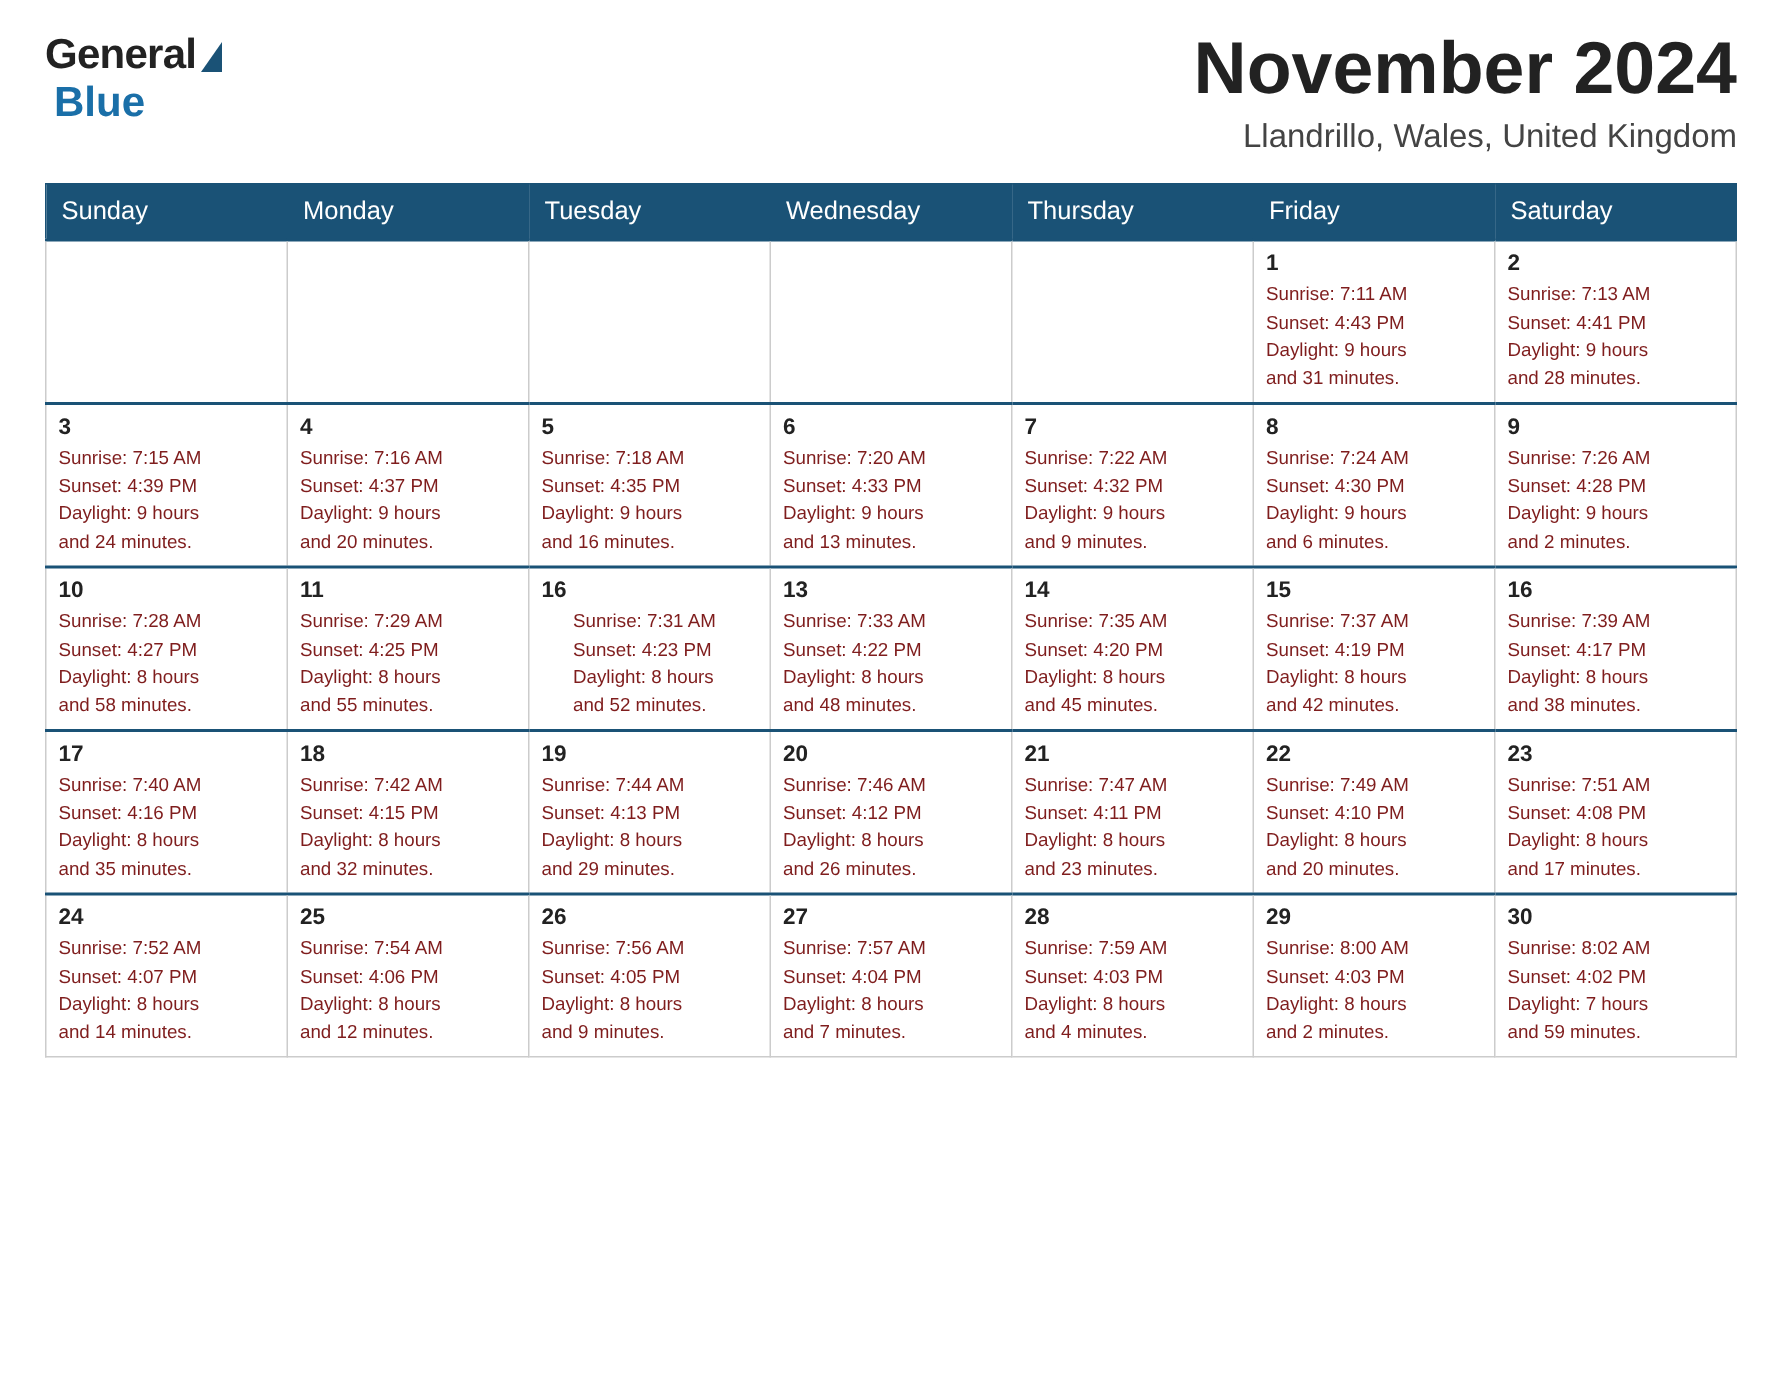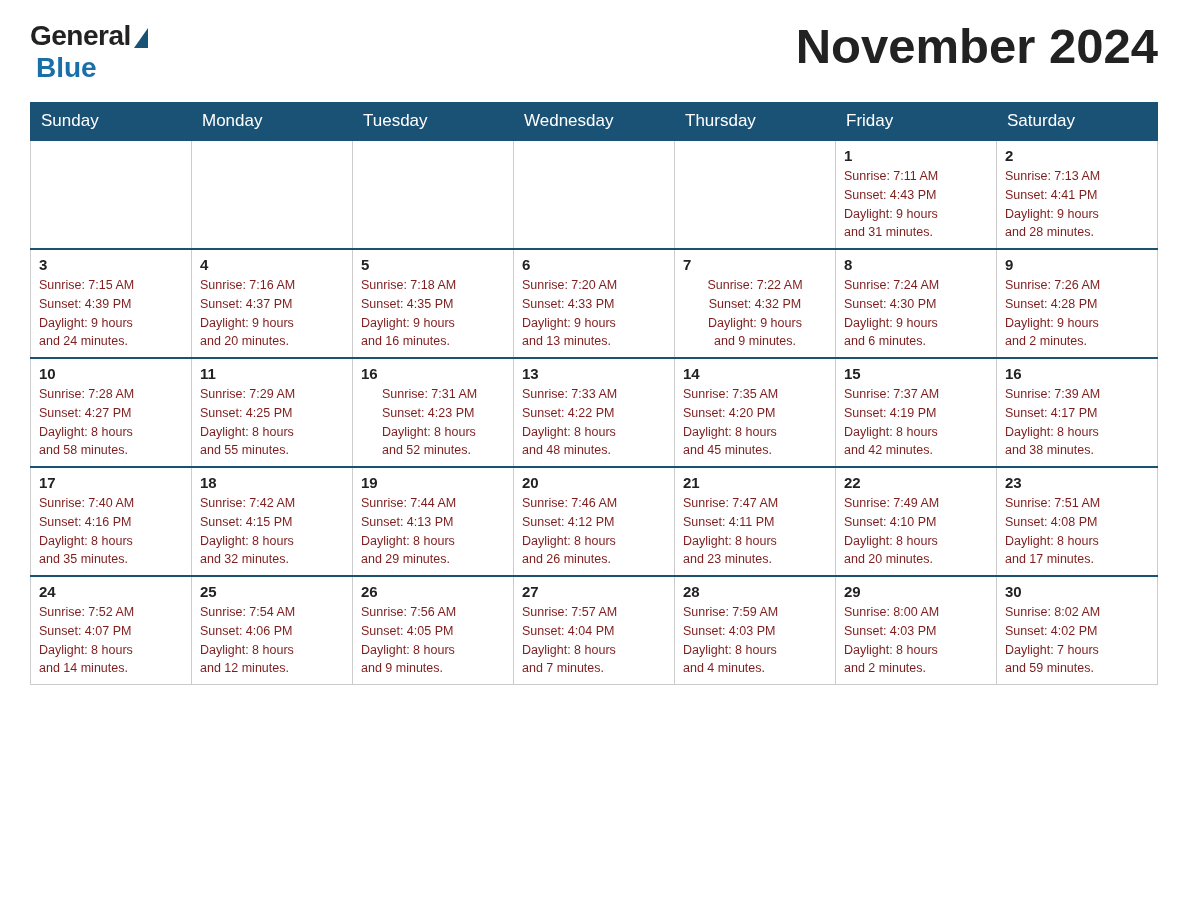--- a/index.html
+++ b/index.html
@@ -111,20 +111,21 @@
 <div class="header">
   <div class="logo">
     <div class="logo-top">
       <span class="logo-text-general">General</span>
       <div class="logo-triangle"></div>
     </div>
     <span class="logo-text-blue">Blue</span>
   </div>
   <div class="title-block">
     <div class="month-year">November 2024</div>
+    <div class="location">Llandrillo, Wales, United Kingdom</div>
   </div>
 </div>
 
 <table class="calendar">
   <thead>
     <tr>
     <th>Sunday</th>
         <th>Monday</th>
         <th>Tuesday</th>
         <th>Wednesday</th>
@@ -179,21 +180,21 @@
         </td>
         <td>
           <span class="day-num">6</span>
           <div class="day-info" style="white-space: pre-line;">Sunrise: 7:20 AM
 Sunset: 4:33 PM
 Daylight: 9 hours
 and 13 minutes.</div>
         </td>
         <td>
           <span class="day-num">7</span>
-          <div class="day-info" style="white-space: pre-line; text-align: center;">Sunrise: 7:22 AM
+          <div class="day-info" style="white-space: pre-line;">Sunrise: 7:22 AM
 Sunset: 4:32 PM
 Daylight: 9 hours
 and 9 minutes.</div>
         </td>
         <td>
           <span class="day-num">8</span>
           <div class="day-info" style="white-space: pre-line;">Sunrise: 7:24 AM
 Sunset: 4:30 PM
 Daylight: 9 hours
 and 6 minutes.</div>

